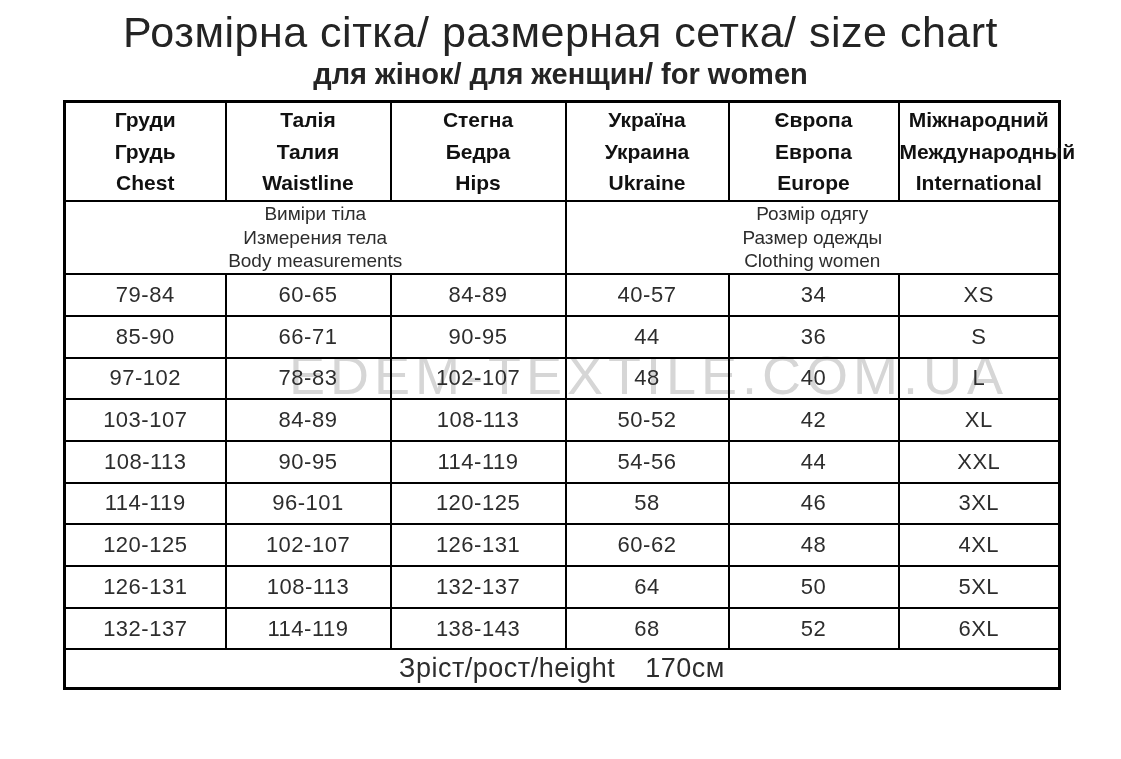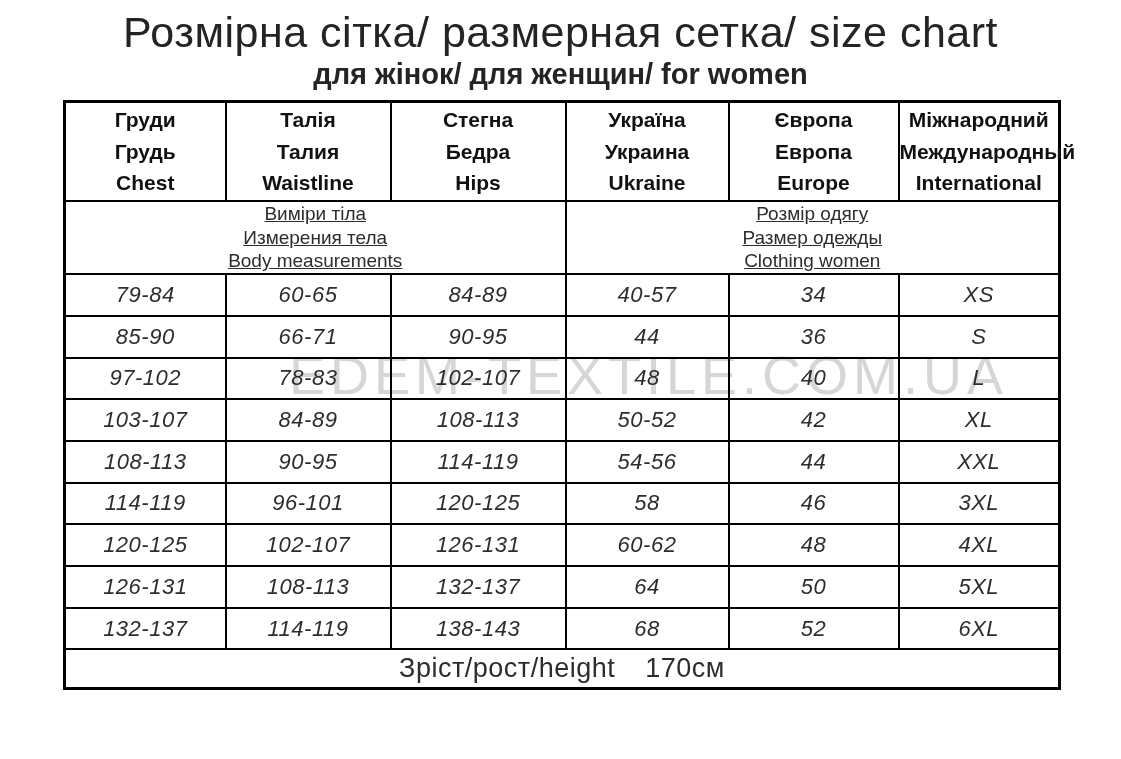--- a/index.html
+++ b/index.html
@@ -80,30 +80,28 @@
   tr.header-row th div {
     line-height: 1.5;
     white-space: nowrap;
     text-align: center;
   }
   tr.group-row td {
     height: 72px;
     font-size: 19px;
     font-weight: 400;
     color: #2d2d2d;
-    text-decoration: underline;
   }
   tr.group-row td div { line-height: 1.25; }
   tbody tr.size-row td {
     height: 41.7px;
     font-size: 22px;
     font-weight: 400;
     color: #2d2d2d;
     letter-spacing: 0.5px;
-    font-style: italic;
   }
   tfoot td {
     height: 39px;
     font-size: 27px;
     color: #2d2d2d;
     letter-spacing: 0.5px;
   }
   .height-value { margin-left: 30px; text-align: right; }
 </style>
 </head>

